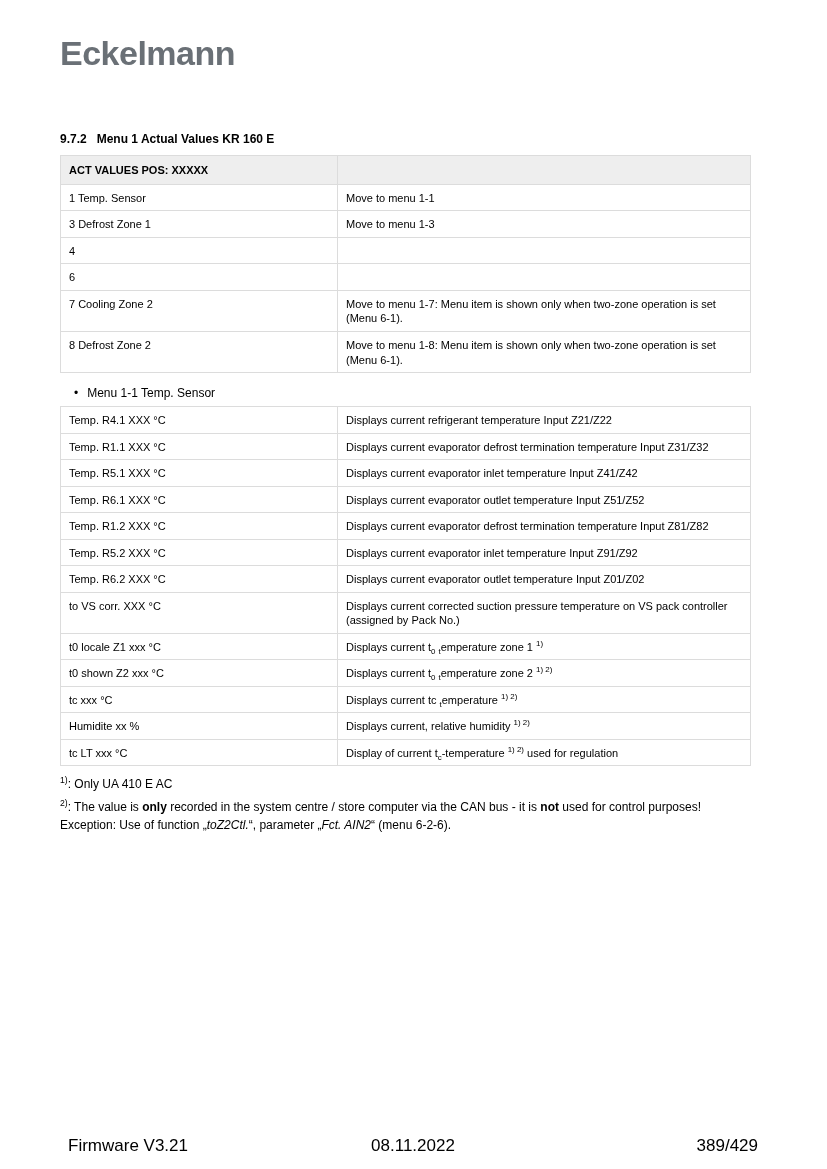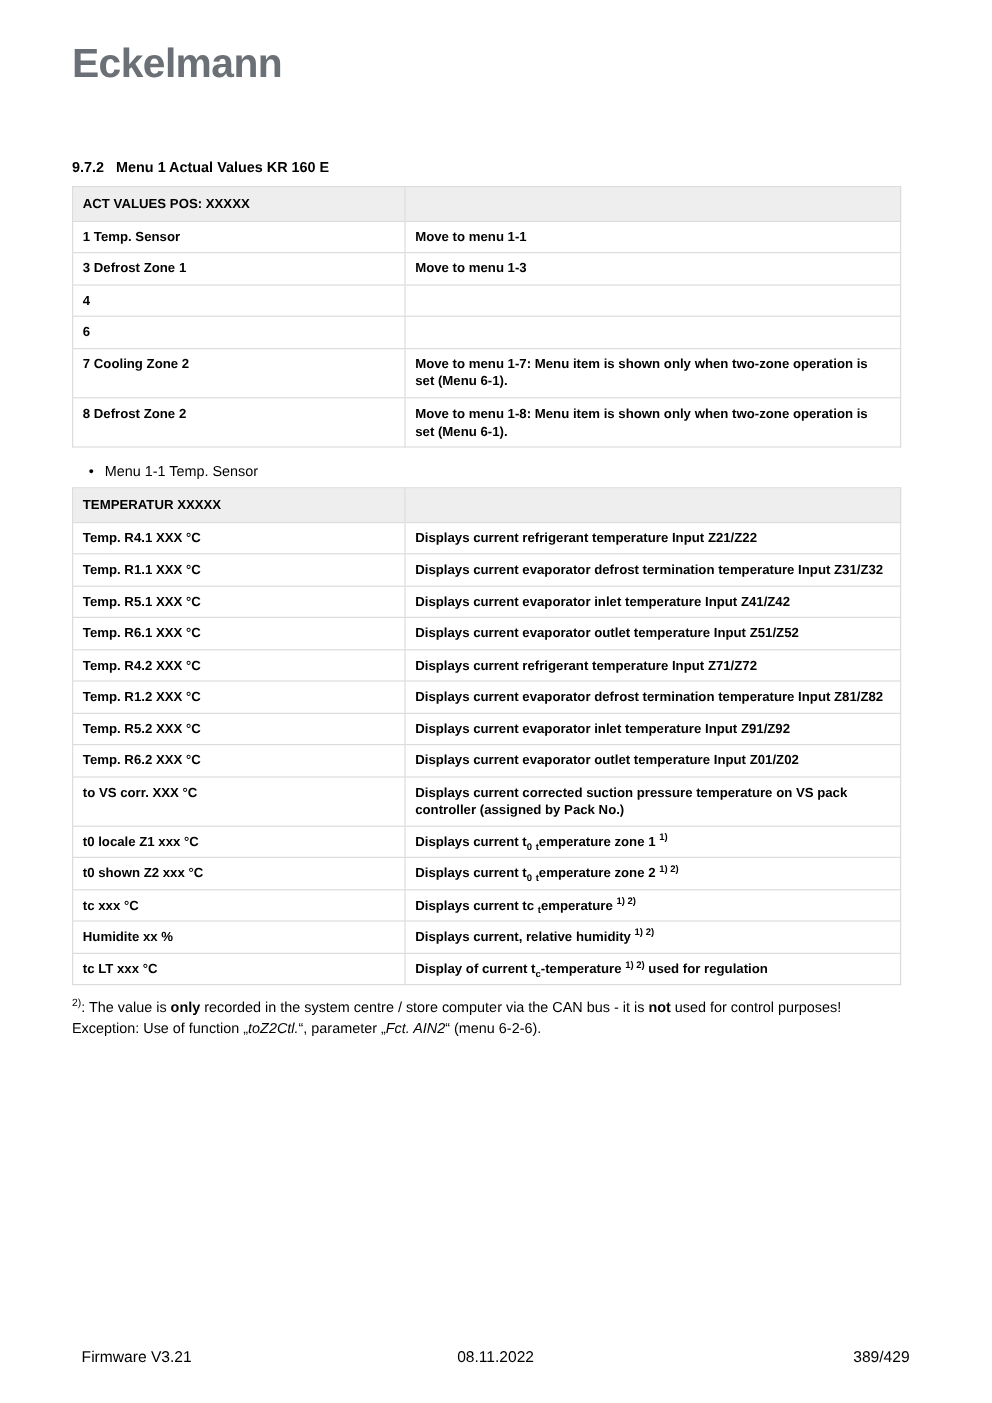--- a/index.html
+++ b/index.html
@@ -41,21 +41,21 @@
   }
   .tbl1 { margin-top: 9px; border-radius: 30px; }
   .tbl2 { margin-top: 6px; }
   col.c-left  { width: 277px; }
   col.c-right { width: 413px; }
   th, td {
     border: 1px solid #dcdcdc;
     padding: 6px 8px 5px 8px;
     vertical-align: top;
     text-align: left;
-    font-weight: bold;
+    font-weight: normal;
     word-wrap: break-word;
   }
   tr.hdr th {
     background: #eeeeee;
     font-weight: bold;
     padding-top: 7px; padding-bottom: 6px;
   }
   sup { font-size: 0.72em; line-height: 0; }
   sub { font-size: 0.72em; line-height: 0; }
 
@@ -66,25 +66,25 @@
     display: flex;
     align-items: baseline;
   }
   .bullet-marker { margin-right: 9px; font-size: 12px; }
 
   .footnotes { margin-top: 9px; font-size: 12px; line-height: 1.5; }
   .footnote { margin-top: 5px; }
 
   .footer {
     position: absolute;
-    left: 68px; bottom: 31px;
+    left: 68px; bottom: 13px;
     width: 690px;
     display: grid;
     grid-template-columns: 1fr auto 1fr;
-    font-size: 13px;
+    font-size: 17px;
   }
   .footer .f-center { text-align: center; }
   .footer .f-right  { text-align: right; }
 </style>
 </head>
 <body>
 
 <div class="content">
 
   <div class="logo">Eckelmann</div>
@@ -134,45 +134,37 @@
     <span class="bullet-marker">•</span>
     <span>Menu 1-1 Temp. Sensor</span>
   </div>
 
   <table class="tbl2">
     <colgroup>
         <col class="c-left">
         <col class="c-right">
       </colgroup>
     <tbody>
-      <tr class="hdr">
-        <th>TEMPERATUR XXXXX</th>
-        <th></th>
-      </tr>
       <tr>
         <td>Temp. R4.1 XXX °C</td>
         <td>Displays current refrigerant temperature Input Z21/Z22</td>
       </tr>
       <tr>
         <td>Temp. R1.1 XXX °C</td>
         <td>Displays current evaporator defrost termination temperature Input Z31/Z32</td>
       </tr>
       <tr>
         <td>Temp. R5.1 XXX °C</td>
         <td>Displays current evaporator inlet temperature Input Z41/Z42</td>
       </tr>
       <tr>
         <td>Temp. R6.1 XXX °C</td>
         <td>Displays current evaporator outlet temperature Input Z51/Z52</td>
       </tr>
       <tr>
-        <td>Temp. R4.2 XXX °C</td>
-        <td>Displays current refrigerant temperature Input Z71/Z72</td>
-      </tr>
-      <tr>
         <td>Temp. R1.2 XXX °C</td>
         <td>Displays current evaporator defrost termination temperature Input Z81/Z82</td>
       </tr>
       <tr>
         <td>Temp. R5.2 XXX °C</td>
         <td>Displays current evaporator inlet temperature Input Z91/Z92</td>
       </tr>
       <tr>
         <td>Temp. R6.2 XXX °C</td>
         <td>Displays current evaporator outlet temperature Input Z01/Z02</td>
@@ -198,20 +190,21 @@
         <td>Displays current, relative humidity <sup>1) 2)</sup></td>
       </tr>
       <tr>
         <td>tc LT xxx °C</td>
         <td>Display of current t<sub>c</sub>-temperature <sup>1) 2)</sup> used for regulation</td>
       </tr>
     </tbody>
   </table>
 
   <div class="footnotes">
+    <div class="footnote"><sup>1)</sup>: Only UA 410 E AC</div>
     <div class="footnote"><sup>2)</sup>: The value is <b>only</b> recorded in the system centre / store computer via the CAN bus - it is <b>not</b> used for control purposes! Exception: Use of function „<i>toZ2Ctl.</i>“, parameter „<i>Fct. AIN2</i>“ (menu 6-2-6).</div>
   </div>
 
 </div>
 
 <div class="footer">
   <span class="f-left">Firmware V3.21</span>
   <span class="f-center">08.11.2022</span>
   <span class="f-right">389/429</span>
 </div>

